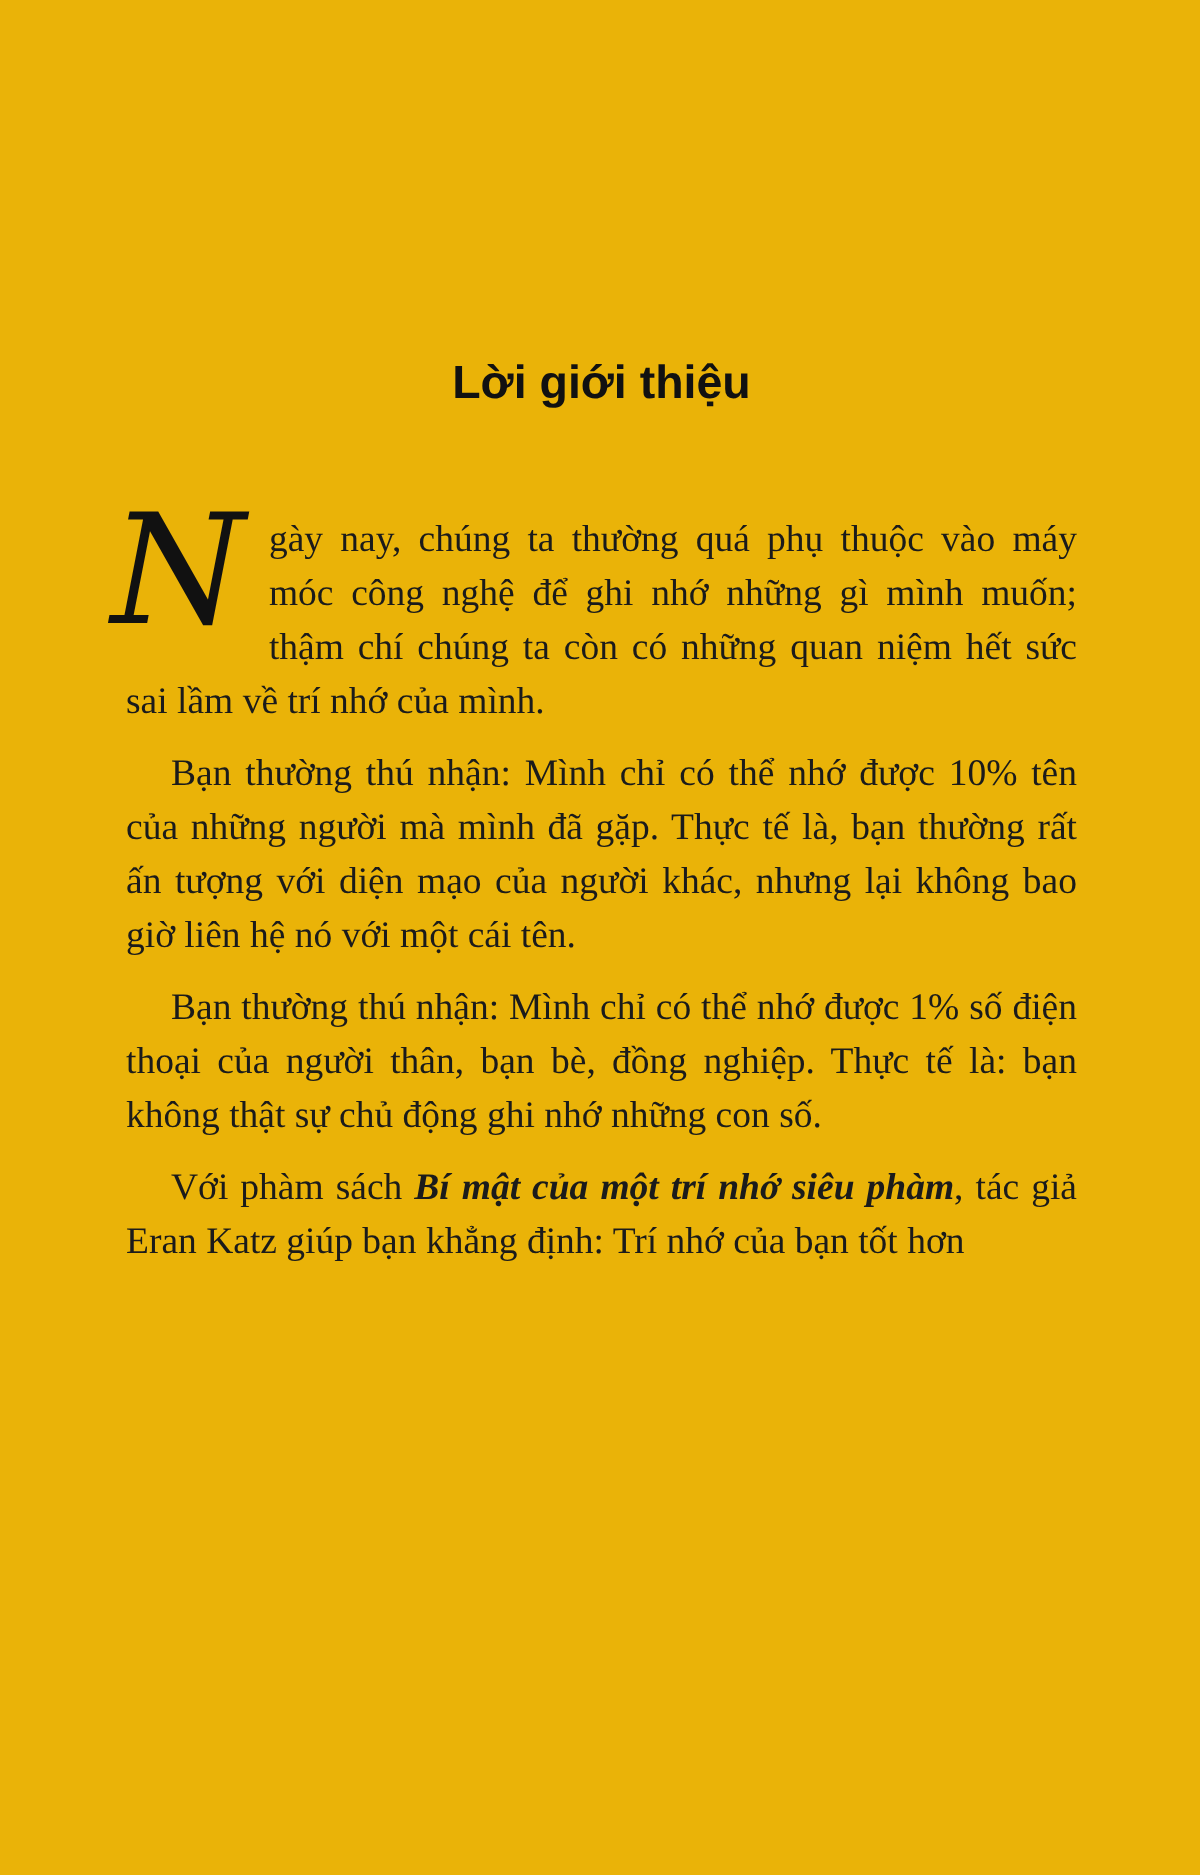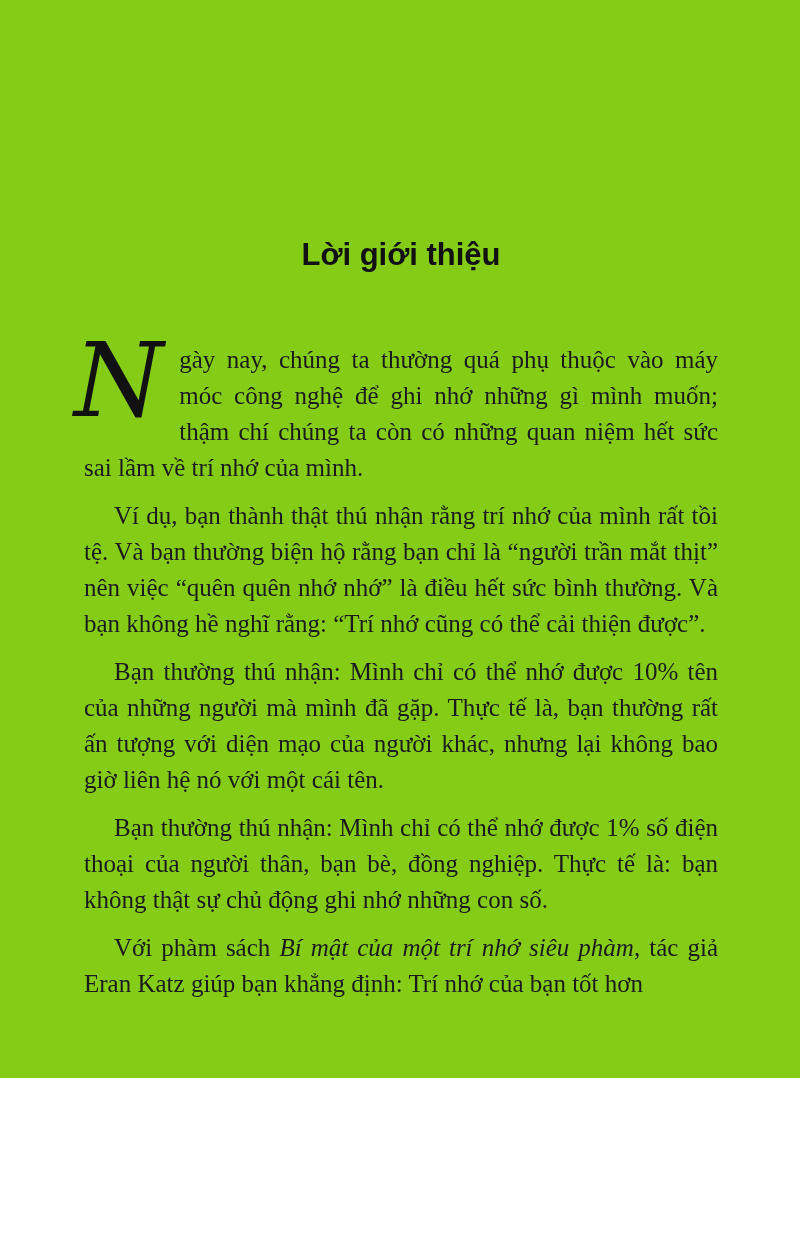--- a/index.html
+++ b/index.html
@@ -3,22 +3,22 @@
 <meta charset="utf-8">
 <style>
   html, body {
     margin: 0;
     padding: 0;
     background: #ffffff;
   }
   .page {
     position: relative;
     width: 800px;
-    height: 1078px;
-    background: #84cc16;
+    height: 1250px;
+    background: #eab308;
     color: #1b1b1b;
     overflow: hidden;
     box-sizing: border-box;
     padding: 238px 82px 0 84px;
     font-family: "Liberation Serif", serif;
   }
   .title {
     text-align: center;
     font-family: "Liberation Sans", sans-serif;
     font-weight: 700;
@@ -44,36 +44,36 @@
     font-style: italic;
     font-weight: 400;
     font-size: 102px;
     line-height: 70px;
     height: 74px;
     margin: 4px 16px 0 -10px;
     color: #111111;
   }
   .book-title {
     font-style: italic;
+    font-weight: bold;
   }
 </style>
 </head>
 <body>
 
 <div class="page">
 
   <h1 class="title">Lời giới thiệu</h1>
 
   <div class="body-text">
 
     <p>
       <span class="dropcap">N</span><span>gày nay, chúng ta thường quá phụ thuộc vào máy móc công nghệ để ghi nhớ những gì mình muốn; thậm chí chúng ta còn có những quan niệm hết sức sai lầm về trí nhớ của mình.</span>
     </p>
 
-    <p class="indented">Ví dụ, bạn thành thật thú nhận rằng trí nhớ của mình rất tồi tệ. Và bạn thường biện hộ rằng bạn chỉ là “người trần mắt thịt” nên việc “quên quên nhớ nhớ” là điều hết sức bình thường. Và bạn không hề nghĩ rằng: “Trí nhớ cũng có thể cải thiện được”.</p>
 
     <p class="indented">Bạn thường thú nhận: Mình chỉ có thể nhớ được 10% tên của những người mà mình đã gặp. Thực tế là, bạn thường rất ấn tượng với diện mạo của người khác, nhưng lại không bao giờ liên hệ nó với một cái tên.</p>
 
     <p class="indented">Bạn thường thú nhận: Mình chỉ có thể nhớ được 1% số điện thoại của người thân, bạn bè, đồng nghiệp. Thực tế là: bạn không thật sự chủ động ghi nhớ những con số.</p>
 
 
     <p class="indented">
       <span>Với phàm sách </span><span class="book-title">Bí mật của một trí nhớ siêu phàm</span><span>, tác giả Eran Katz  giúp bạn khẳng định: Trí nhớ của bạn tốt hơn</span>
     </p>
 

